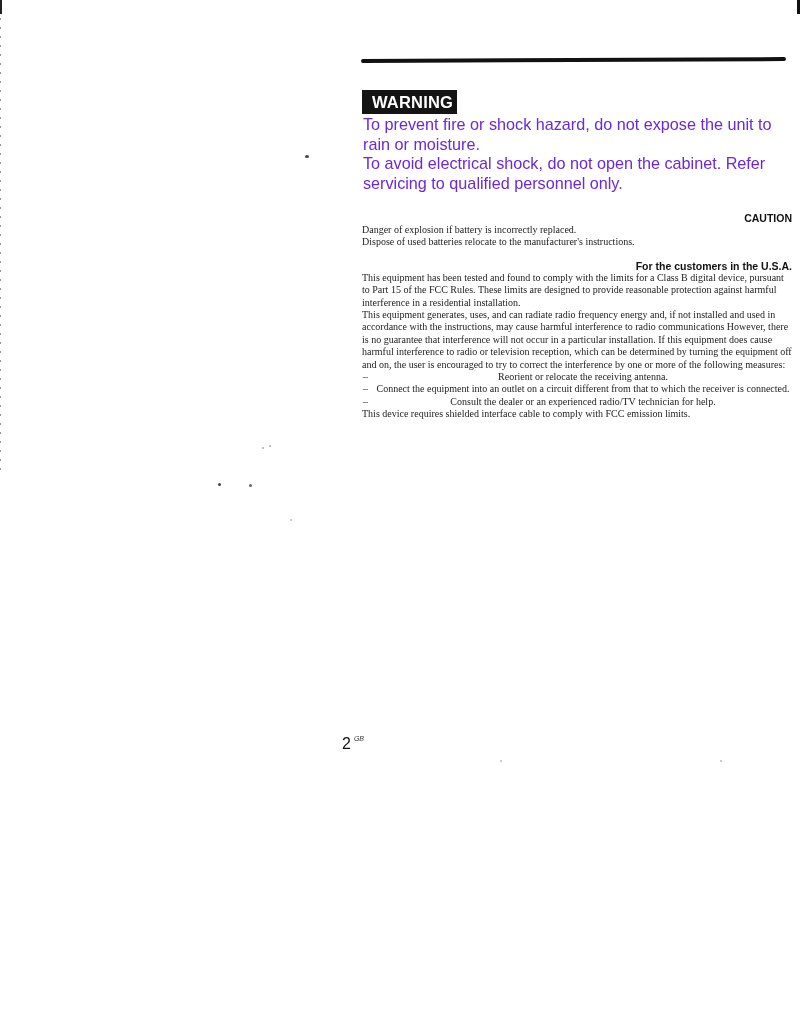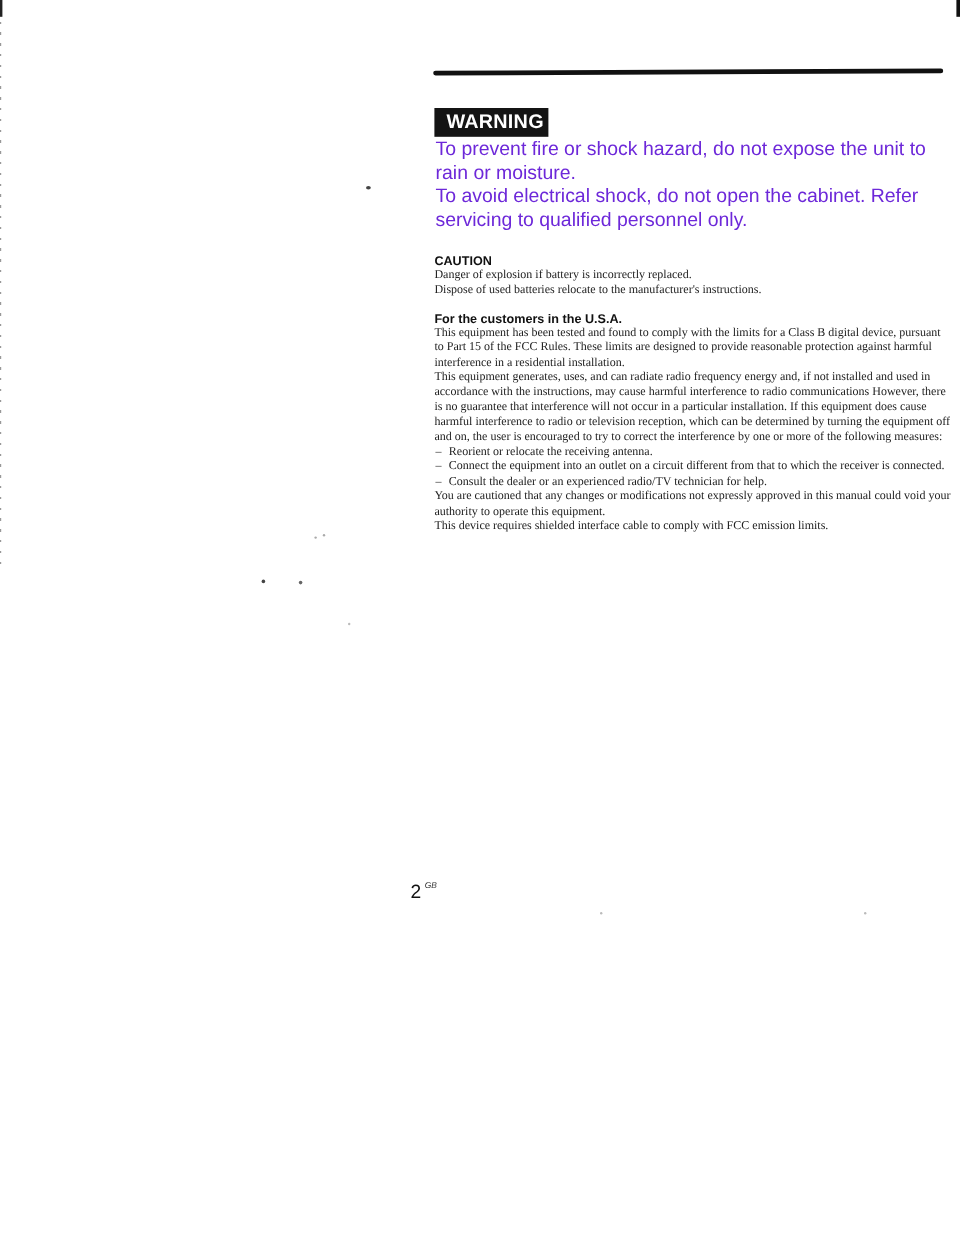--- a/index.html
+++ b/index.html
@@ -34,30 +34,30 @@
     }
     .warning-text {
       font-family: "Liberation Sans", sans-serif;
       font-size: 16.2px; line-height: 19.5px;
       margin: 1px 0 0 1px; color: #6d28d9;
     }
     .warning-text p { margin: 0; }
     .section-head {
       font-family: "Liberation Sans", sans-serif;
       font-weight: bold; font-size: 10.5px;
-      margin: 0; color: #111;
+      margin: 0; color: #111; text-align: right;
     }
     .body-text {
       font-family: "Liberation Serif", serif;
       font-size: 10px; line-height: 12.4px;
       color: #222; margin: 0;
     }
     .body-text p { margin: 0; }
     ul.measures { list-style: none; margin: 0; padding: 0; }
-    ul.measures li { position: relative; padding-left: 12px; }
+    ul.measures li { position: relative; padding-left: 12px; text-align: center; }
     ul.measures li::before { content: "\2013"; position: absolute; left: 1px; top: 0; }
     .caution-block { margin-top: 19px; }
     .usa-block { margin-top: 11px; }
     .notice { margin-top: 11px; }
     .notice2 { margin-top: 13px; }
     .page-number {
       position: absolute; left: 342px; top: 735px;
       font-family: "Liberation Sans", sans-serif;
       font-size: 16px; color: #111;
     }
@@ -104,21 +104,20 @@
   <div class="usa-block">
     <h3 class="section-head">For the customers in the U.S.A.</h3>
     <div class="body-text">
       <p>This equipment has been tested and found to comply with the limits for a Class B digital device, pursuant to Part 15 of the FCC Rules. These limits are designed to provide reasonable protection against harmful interference in a residential installation.</p>
       <p>This equipment generates, uses, and can radiate radio frequency energy and, if not installed and used in accordance with the instructions, may cause harmful interference to radio communications However, there is no guarantee that interference will not occur in a particular installation. If this equipment does cause harmful interference to radio or television reception, which can be determined by turning the equipment off and on, the user is encouraged to try to correct the interference by one or more of the following measures:</p>
       <ul class="measures">
         <li>Reorient or relocate the receiving antenna.</li>
         <li>Connect the equipment into an outlet on a circuit different from that to which the receiver is connected.</li>
         <li>Consult the dealer or an experienced radio/TV technician for help.</li>
       </ul>
-      <p class="notice">You are cautioned that any changes or modifications not expressly approved in this manual could void your authority to operate this equipment.</p>
       <p class="notice2">This device requires shielded interface cable to comply with FCC emission limits.</p>
     </div>
   </div>
 
 </div>
 
 <div class="page-number">
   <span>2</span><sup>GB</sup>
 </div>
 

